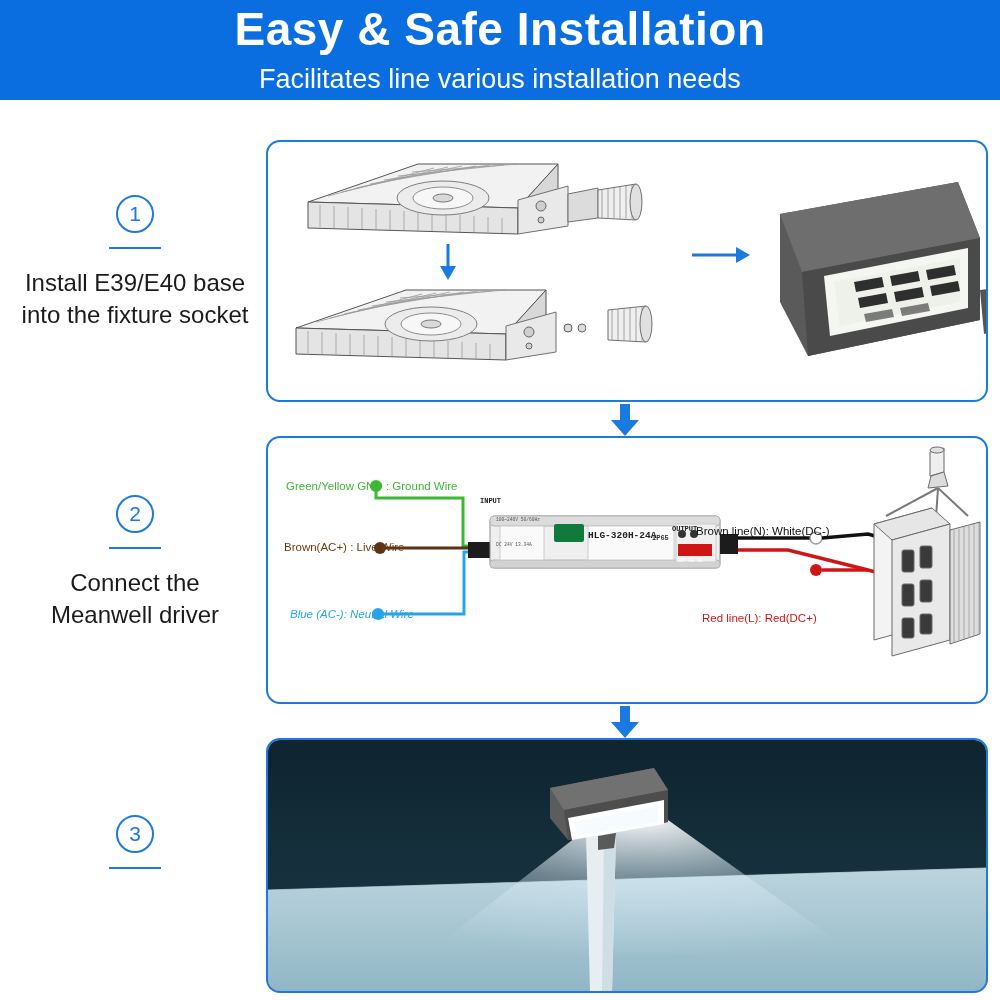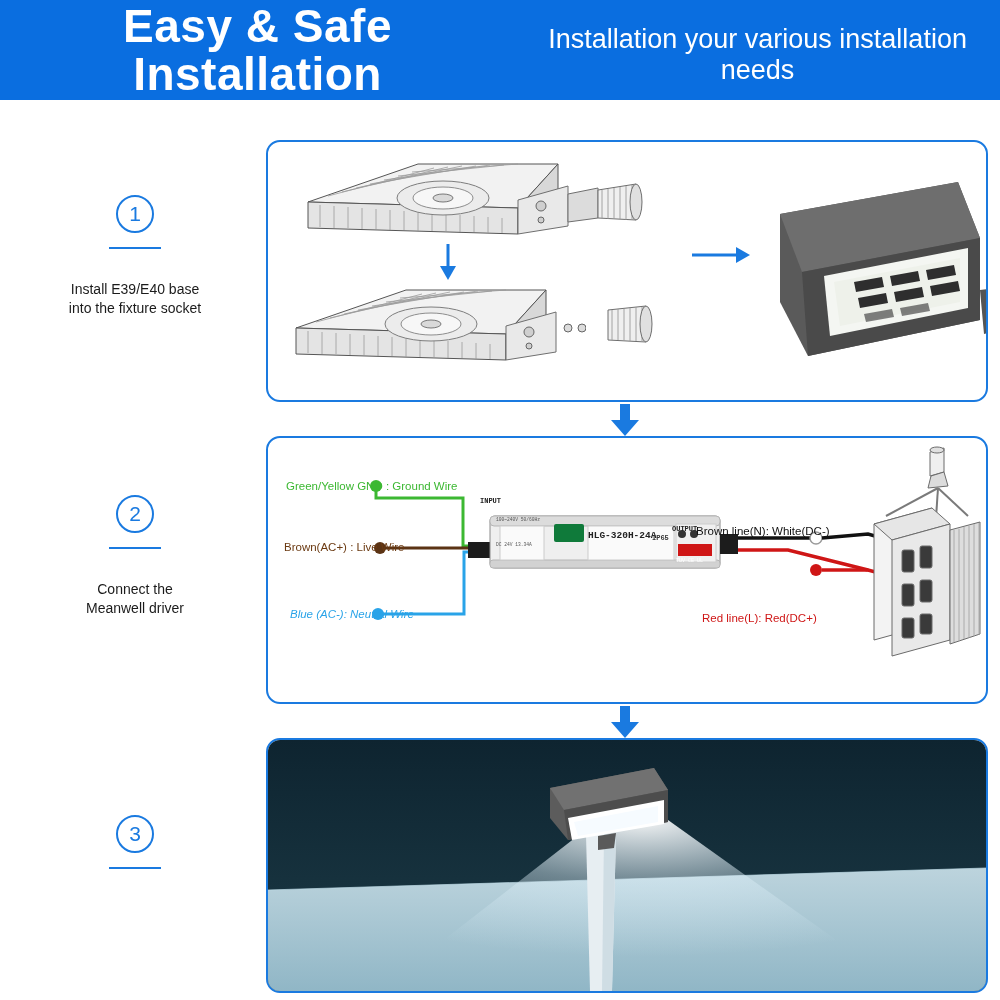--- a/index.html
+++ b/index.html
@@ -9,21 +9,21 @@
     background:#ffffff;
     font-family:"Liberation Sans", sans-serif;
     color:#222;
     overflow:hidden;
     position:relative;
   }
   
   .header {
     position:absolute; left:0; top:0; width:1000px; height:100px;
     background:#0a6ee0;
-    display:flex; flex-direction:row; align-items:center; justify-content:center;
+    display:flex; flex-direction:column; align-items:center; justify-content:center;
   }
   .header .title {
     color:#ffffff; font-size:46px; font-weight:bold; letter-spacing:0.5px;
     line-height:1.05; margin:0; text-align:center;
   }
   .header .subtitle {
     color:#ffffff; font-size:27px; font-weight:400; margin-top:10px; text-align:center;
   }
 
   
@@ -31,21 +31,21 @@
   .step-num {
     width:38px; height:38px; border-radius:50%;
     border:2px solid #1a7ae0; color:#1a7ae0;
     font-size:21px; line-height:34px; text-align:center;
     margin:0 auto;
   }
   .step-rule {
     width:52px; height:2px; background:#1a7ae0; margin:14px auto 0 auto;
   }
   .step-label {
-    margin-top:31px; font-size:14px; color:#1b1b1b; line-height:1.35;
+    margin-top:18px; font-size:24px; color:#1b1b1b; line-height:1.35;
     white-space:pre-line;
   }
 
   
   .panel {
     position:absolute; border:2px solid #1a7ae0; border-radius:14px;
     background:#ffffff; overflow:hidden;
   }
 
   
@@ -62,21 +62,21 @@
   .lbl-red   { color:#cf1616; }
 
   
   .driver-text { position:absolute; font-family:Liberation Mono, monospace; color:#222; }
 </style>
 </head>
 <body>
 
 <div class="header">
   <div class="title">Easy &amp; Safe Installation</div>
-  <div class="subtitle">Installation your various installation needs</div>
+  <div class="subtitle">Facilitates line various installation needs</div>
 </div>
 
 <div class="step-block" style="left:10px; top:195px;">
   <div class="step-num">1</div>
   <div class="step-rule"></div>
   <div class="step-label">Install E39/E40 base
 into the fixture socket</div>
 </div>
 
 <div class="panel" style="left:266px; top:140px; width:722px; height:262px;">

